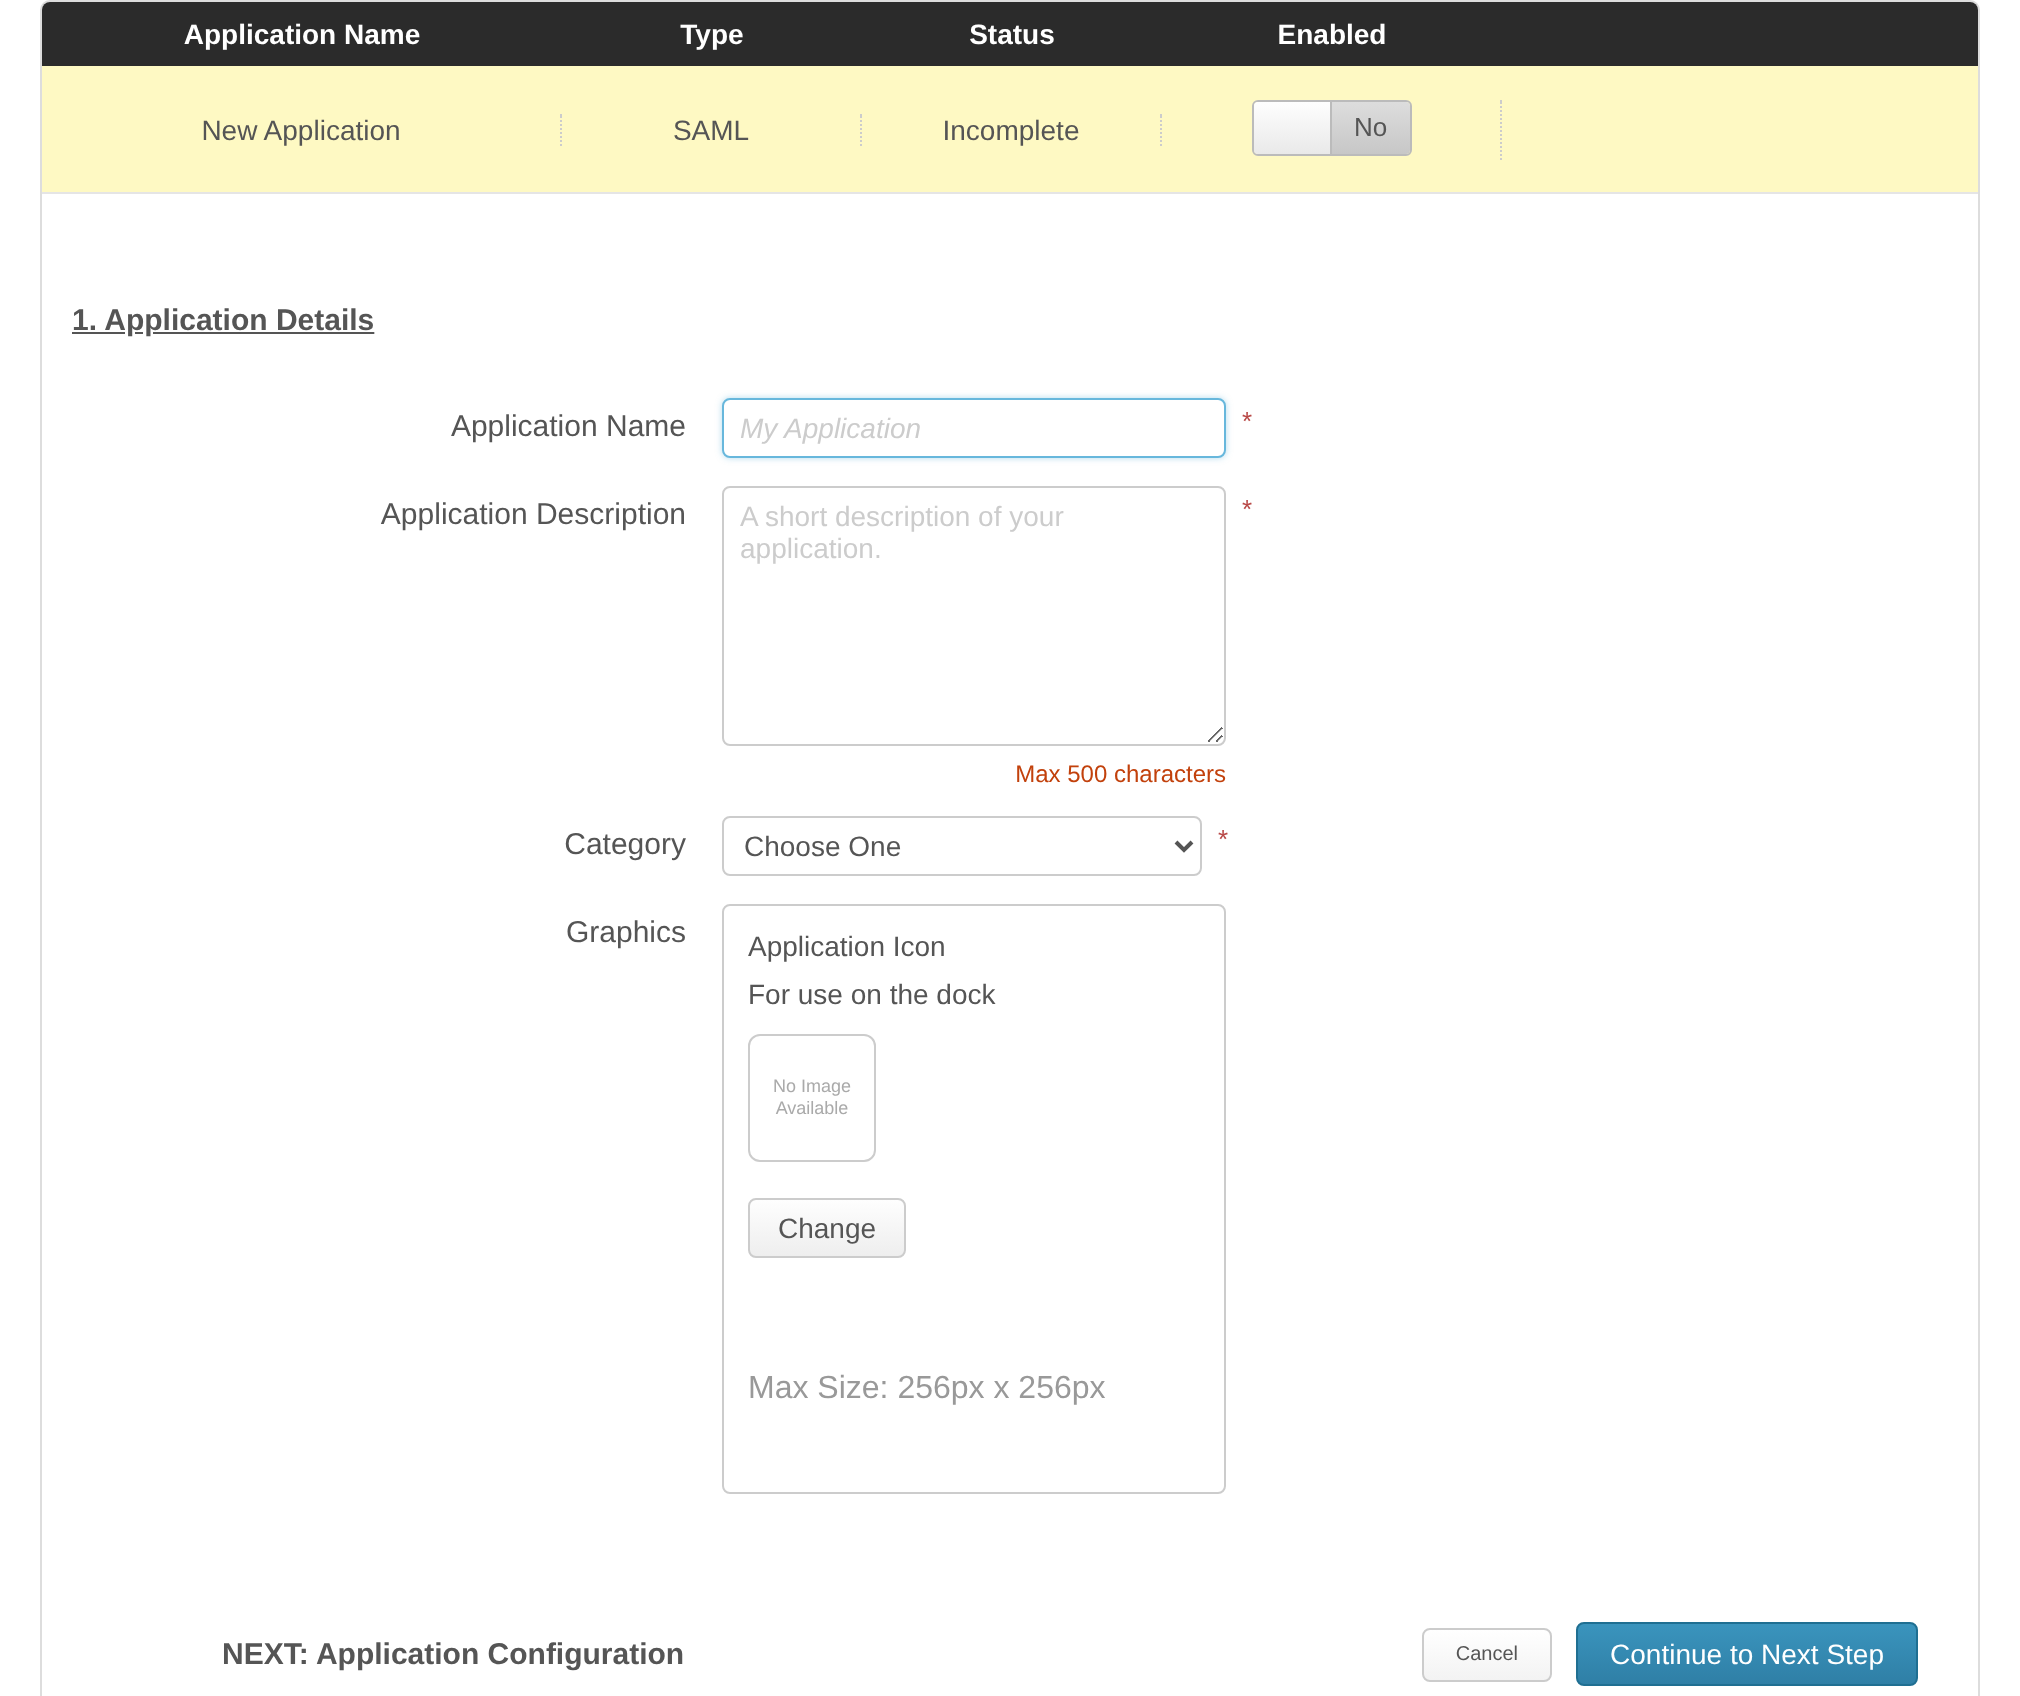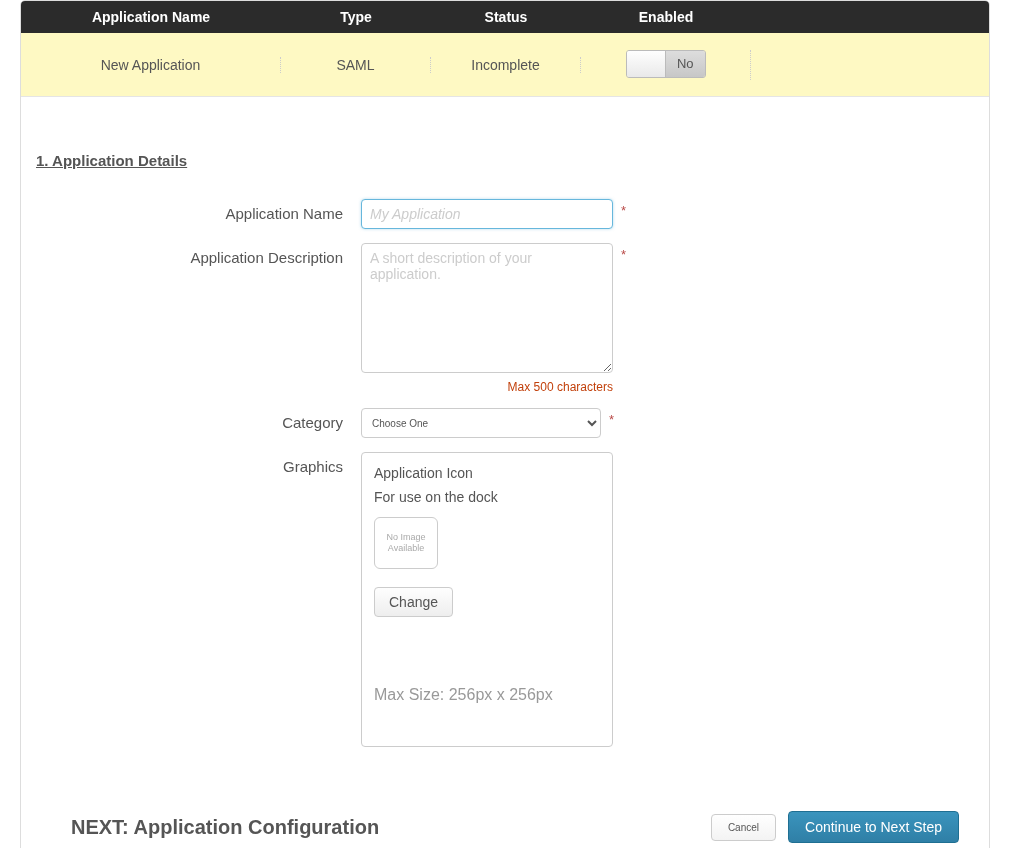--- a/index.html
+++ b/index.html
@@ -150,21 +150,21 @@
     text-align: right;
     width: 252px;
     margin-top: 4px;
   }
   select.cat {
     width: 240px;
     height: 30px;
     padding: 0 6px;
     border: 1px solid #ccc;
     border-radius: 4px;
-    font-size: 10px;
+    font-size: 14px;
     color: #555;
     background: #fff;
   }
 
   
   .gfx-box {
     width: 252px;
     border: 1px solid #ccc;
     border-radius: 4px;
     padding: 12px;
@@ -176,21 +176,21 @@
     font-size: 14px;
     margin-bottom: 8px;
   }
   .gfx-sub {
     color: #555;
     font-size: 14px;
     margin-bottom: 12px;
   }
   .img-placeholder {
     width: 64px;
-    height: 52px;
+    height: 64px;
     border: 1px solid #ccc;
     border-radius: 6px;
     display: flex;
     align-items: center;
     justify-content: center;
     text-align: center;
     font-size: 9px;
     color: #aaa;
     line-height: 1.2;
     padding: 4px;
@@ -219,22 +219,23 @@
   
   .footer {
     display: flex;
     align-items: center;
     padding: 20px 30px 30px 50px;
     border-top: none;
   }
   .next-label {
     color: #555;
     font-weight: 700;
-    font-size: 20px;
+    font-size: 15px;
     flex: 1;
+    margin-left: 40px;
   }
   .btn-default {
     padding: 7px 16px;
     border: 1px solid #ccc;
     border-radius: 4px;
     background: linear-gradient(#fff, #f3f3f3);
     color: #555;
     cursor: pointer;
     font-size: 10px;
     margin-right: 12px;

